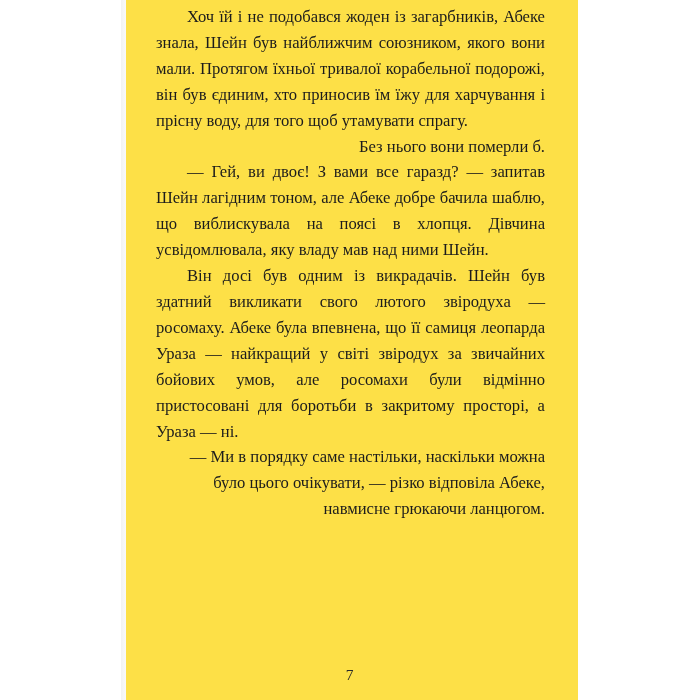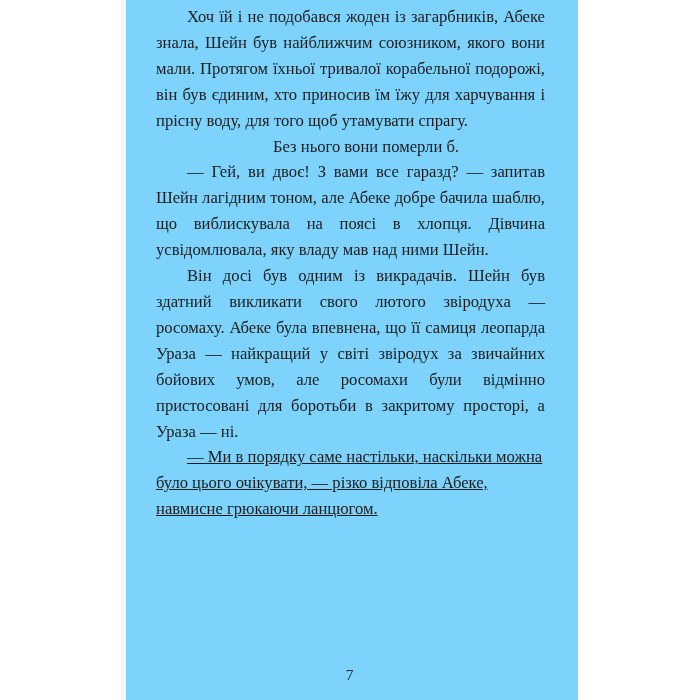--- a/index.html
+++ b/index.html
@@ -14,21 +14,21 @@
     overflow: hidden;
   }
 
   
   #book-page {
     position: absolute;
     left: 121px;
     top: 0;
     width: 457px;
     height: 700px;
-    background: #7dd3fc;
+    background: #fde047;
     box-sizing: border-box;
   }
   
   #page-gutter {
     position: absolute;
     left: 0;
     top: 0;
     width: 5px;
     height: 700px;
     background: linear-gradient(to right, #f2f2f2 0%, #f7f7f7 55%, #f9f9f9 100%);
@@ -46,25 +46,24 @@
     font-size: 16.6px;
     line-height: 25.9px;
     -webkit-font-smoothing: antialiased;
   }
   #text-column p {
     margin: 0;
     text-indent: 31px;
     hyphens: manual;
   }
   #text-column p:last-of-type {
-    text-align: left;
-    text-decoration: underline;
+    text-align: right;
   }
   .para-short {
-    text-align: center;
+    text-align: right;
   }
 
   
   #page-folio {
     position: absolute;
     left: 0;
     top: 666px;
     width: 457px;
     text-align: center;
     font-size: 15.5px;

